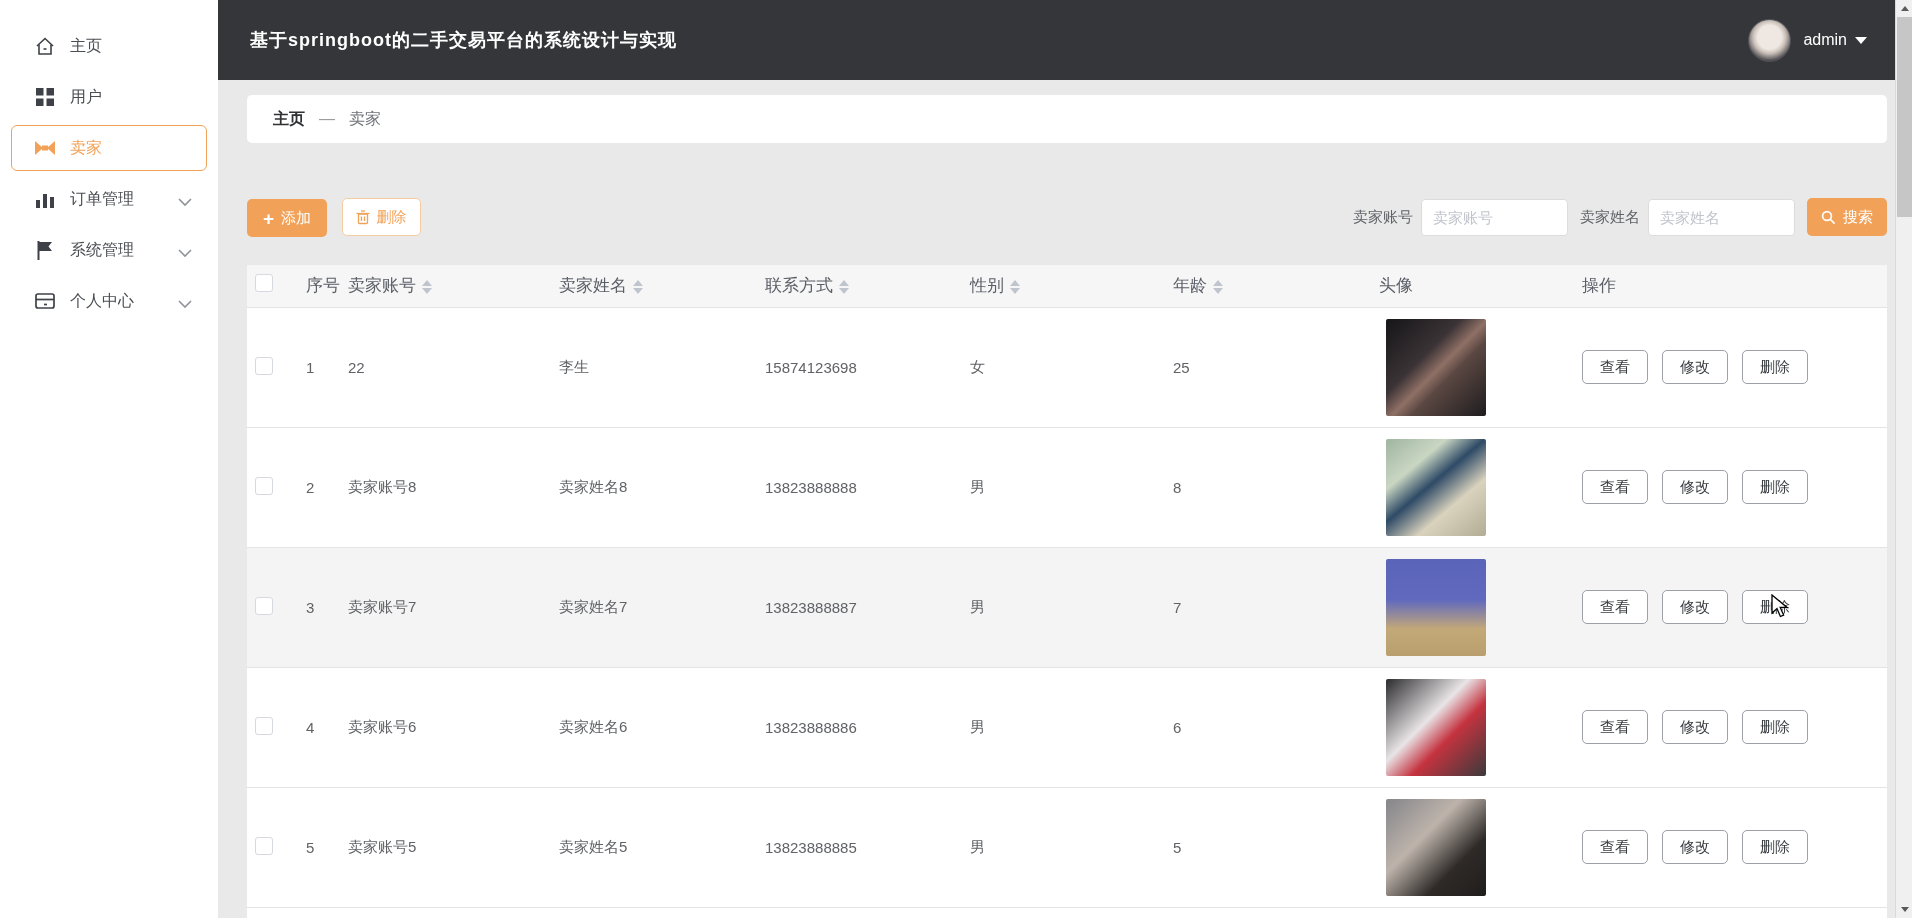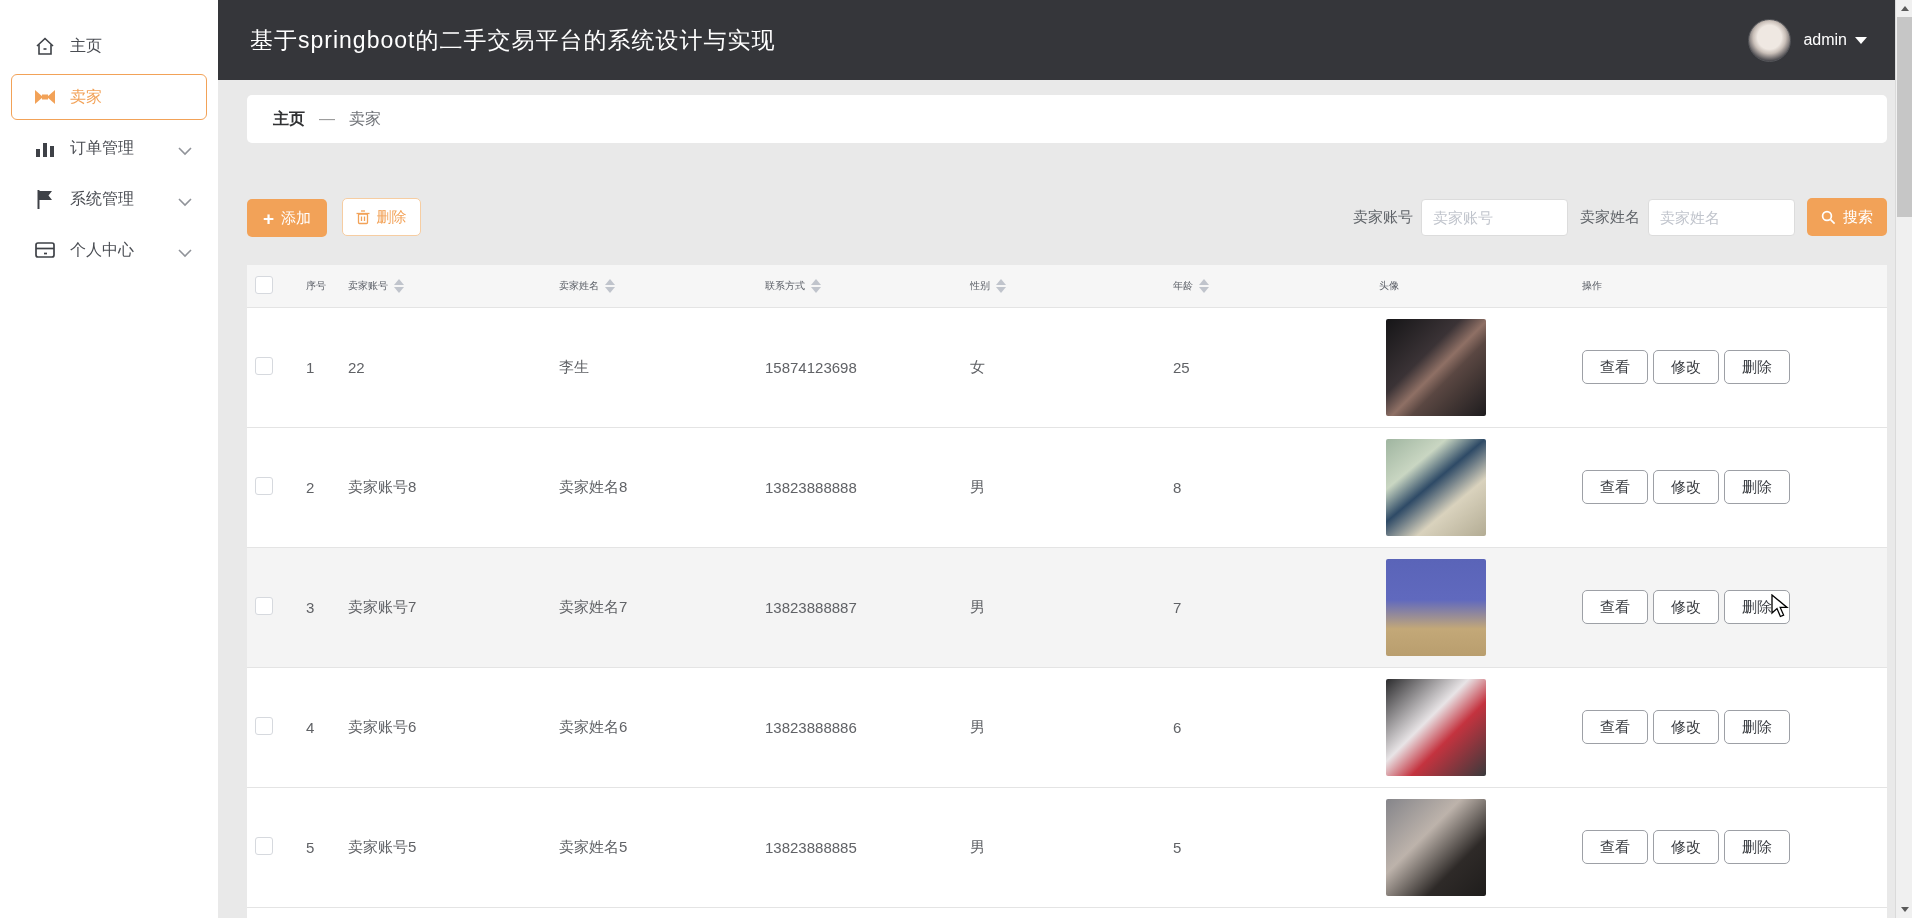--- a/index.html
+++ b/index.html
@@ -19,21 +19,21 @@
     border:1px solid transparent; border-radius:6px; cursor:pointer; }
   .side-item .s-icon{ width:22px; height:18px; margin-right:14px; display:flex;
     align-items:center; justify-content:center; }
   .side-item .s-icon svg{ display:block; }
   .side-item.active{ border-color:var(--orange); color:var(--orange); }
   .side-item .chev{ position:absolute; right:14px; top:16px; }
 
   
   .topbar{ position:absolute; left:218px; top:0; right:0; height:80px;
     background:var(--dark); display:flex; align-items:center; }
-  .topbar-title{ color:#FFFFFF; font-size:23px; font-weight:normal;
+  .topbar-title{ color:#FFFFFF; font-size:18px; font-weight:bold;
     margin-left:32px; letter-spacing:1px; }
   .topbar-user{ position:absolute; right:45px; top:0; height:80px;
     display:flex; align-items:center; cursor:pointer; }
   .avatar{ width:43px; height:43px; border-radius:50%;
     background:radial-gradient(circle at 50% 42%, #EFE8E2 0 38%, #C9BFB8 52%, #3A3A40 78%);
     border:1px solid #55565a; }
   .topbar-user .uname{ color:#FFFFFF; font-size:16px; margin-left:12px; }
   .topbar-user .caret{ width:0; height:0; margin-left:8px;
     border-left:6px solid transparent; border-right:6px solid transparent;
     border-top:7px solid #FFFFFF; }
@@ -67,40 +67,40 @@
     font-family:"Liberation Sans","DejaVu Sans",sans-serif; }
   .search-zone input::placeholder{ color:#C0C4CC; }
   .btn-search{ background:var(--orange); color:#FFFFFF; padding:0 13px; margin-left:12px; }
   .btn-search svg{ margin-right:7px; }
 
   
   .table-card{ position:absolute; left:29px; top:185px; right:8px; bottom:0;
     background:#FFFFFF; overflow:hidden; }
   table{ width:100%; border-collapse:collapse; table-layout:fixed; }
   thead tr{ height:42px; background:#F6F6F6; }
-  th{ text-align:left; font-weight:normal; font-size:10px; color:#5A5E66;
+  th{ text-align:left; font-weight:normal; font-size:17px; color:#5A5E66;
     padding-left:9px; white-space:nowrap; }
   th.cb-col, td.cb-col{ padding-left:8px; }
   th.idx-col{ padding-left:9px; }
   tbody tr{ height:120px; background:#FFFFFF; border-top:1px solid var(--border); }
   tbody tr.hovered{ background:#F4F4F4; }
   td{ font-size:15px; color:var(--text); padding-left:9px; vertical-align:middle; }
   .checkbox{ width:18px; height:18px; border:1px solid #D6D9DE; border-radius:3px;
     background:#FFFFFF; display:inline-block; cursor:pointer; }
   .sort-caret{ display:inline-flex; flex-direction:column; margin-left:6px;
     vertical-align:middle; }
   .sort-caret .up{ width:0; height:0; border-left:5px solid transparent;
     border-right:5px solid transparent; border-bottom:6px solid #C0C4CC;
     margin-bottom:2px; }
   .sort-caret .down{ width:0; height:0; border-left:5px solid transparent;
     border-right:5px solid transparent; border-top:6px solid #C0C4CC; }
   .avatar-img{ width:100px; height:97px; margin-left:7px; border-radius:2px; }
   .action-btn{ display:inline-block; height:34px; line-height:32px; padding:0 17px;
     background:#FFFFFF; border:1px solid #9DA0A6; border-radius:5px;
-    font-size:15px; color:#3A3D42; cursor:pointer; margin-right:5px; }
+    font-size:15px; color:#3A3D42; cursor:pointer; margin-right:14px; }
   .partial-row td{ padding-top:0; }
 
   
   .scrollbar{ position:absolute; right:0; top:0; width:17px; height:918px;
     background:#F0F0F0; z-index:40; border-left:1px solid #DADADA; }
   .sb-arrow{ position:absolute; left:0; width:17px; height:17px; background:#F0F0F0;
     display:flex; align-items:center; justify-content:center; cursor:pointer; }
   .sb-arrow.up{ top:0; } .sb-arrow.down{ bottom:0; }
   .sb-arrow .tri-up{ width:0;height:0;border-left:4px solid transparent;
     border-right:4px solid transparent;border-bottom:5px solid #5A5A5A; }
@@ -120,20 +120,32 @@
 
 <div class="side-item">
       <span class="s-icon">
         <svg width="20" height="19" viewBox="0 0 20 19">
           <path d="M2,9 L10,1.5 L18,9" fill="none" stroke="#3E4147" stroke-width="1.6"></path>
           <path d="M4,7.5 V17 H16 V7.5" fill="none" stroke="#3E4147" stroke-width="1.6"></path>
           <line x1="8.5" y1="12" x2="11.5" y2="12" stroke="#3E4147" stroke-width="1.6"></line>
         </svg>
       </span>
       <span class="s-label">主页</span>
+
+    </div>
+    <div class="side-item">
+      <span class="s-icon">
+        <svg width="18" height="18" viewBox="0 0 18 18">
+          <rect x="0" y="0" width="7.5" height="7.5" fill="#3E4147"></rect>
+          <rect x="10.5" y="0" width="7.5" height="7.5" fill="#3E4147"></rect>
+          <rect x="0" y="10.5" width="7.5" height="7.5" fill="#3E4147"></rect>
+          <rect x="10.5" y="10.5" width="7.5" height="7.5" fill="#3E4147"></rect>
+        </svg>
+      </span>
+      <span class="s-label">用户</span>
 
     </div>
     <div class="side-item active">
       <span class="s-icon">
         <svg width="22" height="16" viewBox="0 0 22 16">
           <path d="M1,1 L9,8 L1,15 Z" fill="#F2A258"></path>
           <path d="M21,1 L13,8 L21,15 Z" fill="#F2A258"></path>
           <rect x="8" y="5.5" width="6" height="5" fill="#F2A258"></rect>
         </svg>
       </span>

